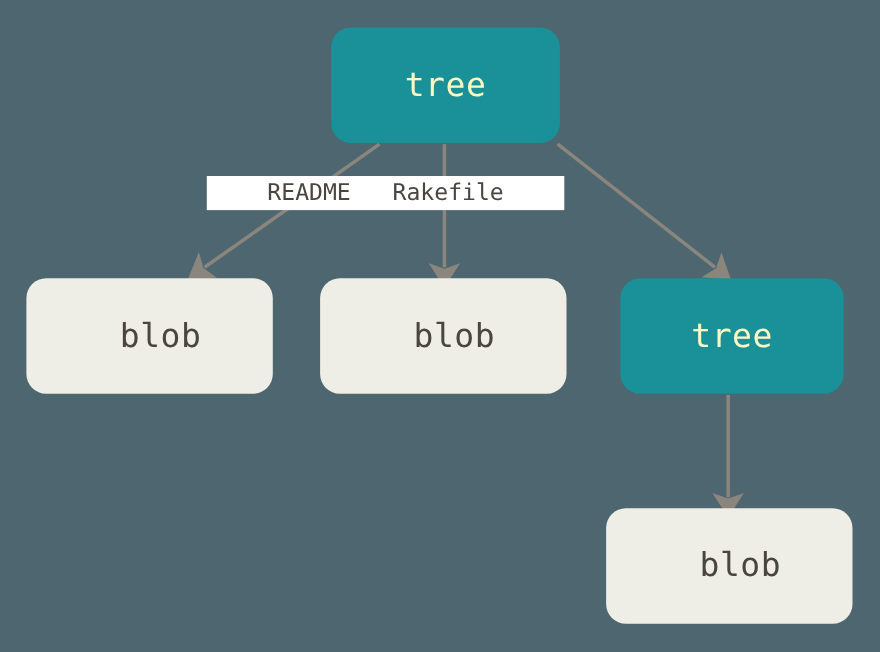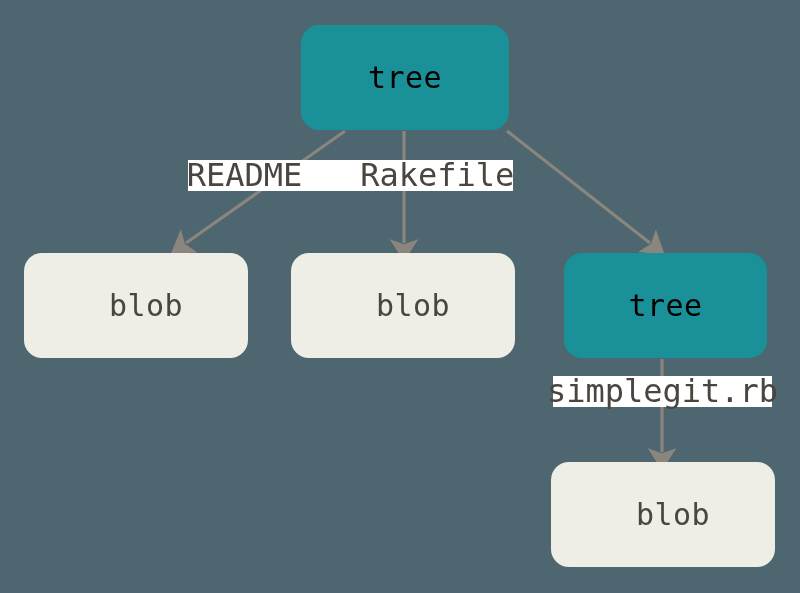--- a/index.html
+++ b/index.html
@@ -31,33 +31,33 @@
     border-radius: 18px;
     display: flex;
     align-items: center;
     justify-content: center;
     font-size: 30px;
     letter-spacing: 0.5px;
     z-index: 2;
   }
   .node.tree {
     background: #1a9098;
-    color: #000000;
+    color: #fef9c3;
   }
   .node.blob {
     background: #efeee6;
     color: #4a453f;
     padding-left: 20px;
   }
   .edge-label {
     position: absolute;
     box-sizing: border-box;
     background: #ffffff;
     color: #4a453f;
-    font-size: 32px;
+    font-size: 21px;
     line-height: 31px;
     height: 31px;
     display: flex;
     align-items: center;
     justify-content: center;
     white-space: pre;
     z-index: 3;
   }
 </style>
 </head>
@@ -101,19 +101,18 @@
   </div>
 
   <div class="node blob" style="left:291px; top:253px; width:224px; height:105px;">
     <span>blob</span>
   </div>
 
   <div class="node tree" style="left:564px; top:253px; width:203px; height:105px;">
     <span>tree</span>
   </div>
 
-  <div class="edge-label" style="left:553px; top:376px; width:219px;">simplegit.rb</div>
 
   <div class="node blob" style="left:551px; top:462px; width:224px; height:105px;">
     <span>blob</span>
   </div>
 
 </div>
 
 </body></html>

